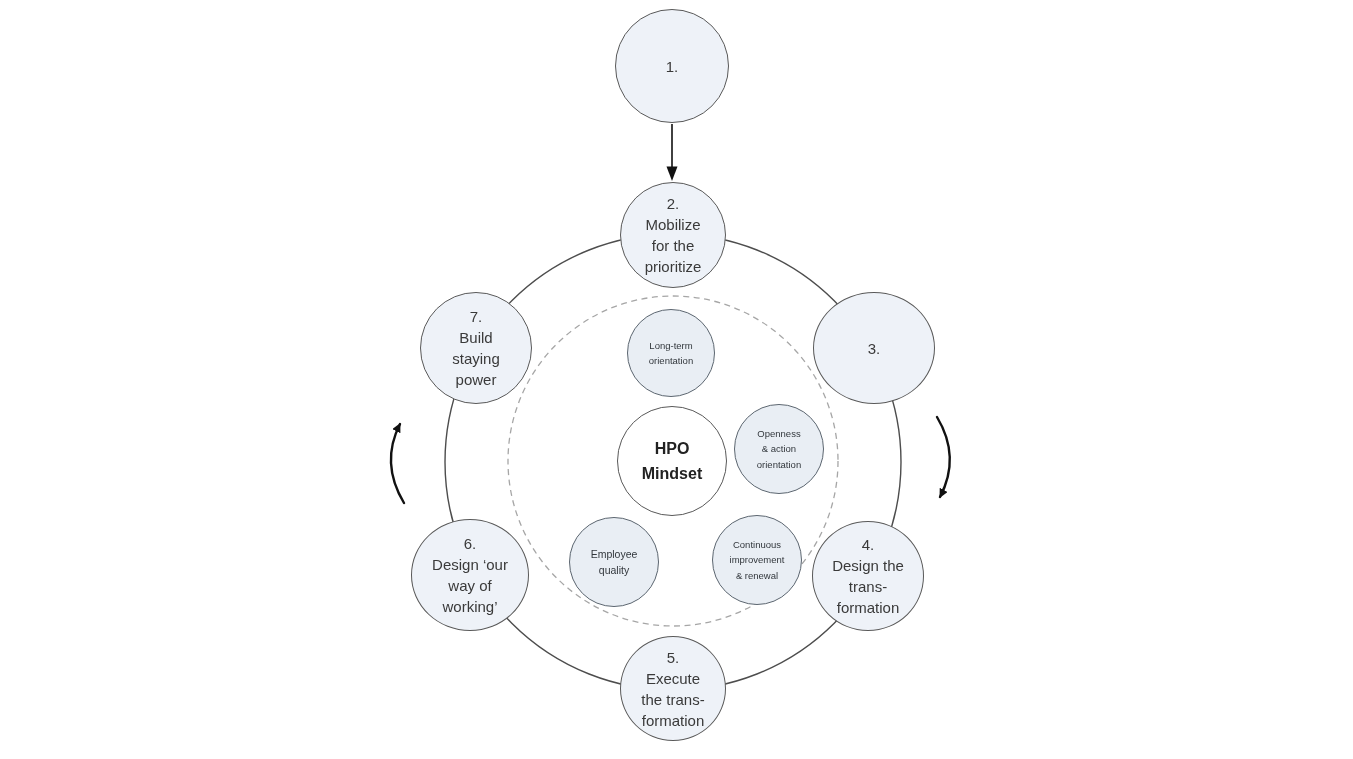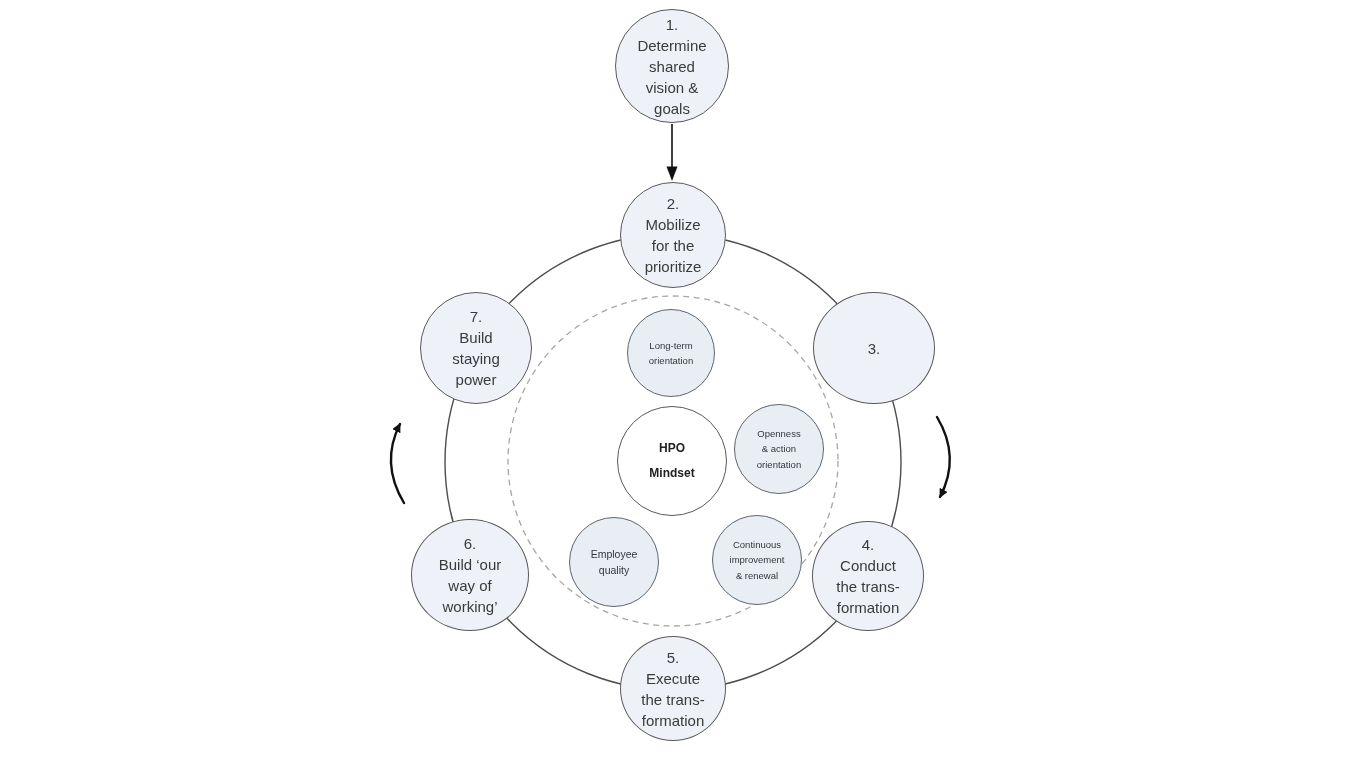--- a/index.html
+++ b/index.html
@@ -37,21 +37,21 @@
     line-height: 15.5px;
     align-items: center;
   }
   .factor .lbl { margin: 0 auto; }
 
   .hpo {
     background: #ffffff;
     border-color: #595959;
     color: #222222;
     font-weight: bold;
-    font-size: 12px;
+    font-size: 16px;
     line-height: 25px;
   }
   .hpo .lbl { margin: 0 auto; width: 70px; }
 
   
   .p-s1 { left: 615px; top: 9px;   width: 114px; height: 114px; }
   .p-s1 .lbl { width: 74px; }
   .p-s2 { left: 620px; top: 182px; width: 106px; height: 106px; }
   .p-s2 .lbl { width: 68px; }
   .p-s3 { left: 813px; top: 292px; width: 122px; height: 112px; }
@@ -97,55 +97,54 @@
     <line x1="672" y1="124" x2="672" y2="168" stroke="#111111" stroke-width="1.6"></line>
     <polygon points="672,181 666.5,166.5 677.5,166.5" fill="#111111"></polygon>
 
     <path d="M 404 503 Q 380 463 400 424" fill="none" stroke="#111111" stroke-width="2.4" stroke-linecap="round" marker-end="url(#ah)"></path>
     <path d="M 937 417 Q 961 457 940 497" fill="none" stroke="#111111" stroke-width="2.4" stroke-linecap="round" marker-end="url(#ah)"></path>
   </svg>
 
   <div class="node step p-s1">
     <div>
       <div class="num">1.</div>
-      <div class="lbl">Determine shared vision &amp; goals</div>
     </div>
   </div>
 
   <div class="node step p-s2">
     <div>
       <div class="num">2.</div>
       <div class="lbl">Mobilize for the prioritize</div>
     </div>
   </div>
 
   <div class="node step p-s3">
     <div>
       <div class="num">3.</div>
     </div>
   </div>
 
   <div class="node step p-s4">
     <div>
       <div class="num">4.</div>
-      <div class="lbl">Conduct the trans-formation</div>
+      <div class="lbl">Design the trans-formation</div>
     </div>
   </div>
 
   <div class="node step p-s5">
     <div>
       <div class="num">5.</div>
       <div class="lbl">Execute the trans-formation</div>
     </div>
   </div>
 
   <div class="node step p-s6">
     <div>
       <div class="num">6.</div>
-      <div class="lbl">Build ‘our way of working’</div>
+      <div class="lbl">Design ‘our way of working’</div>
     </div>
   </div>
 
   <div class="node step p-s7">
     <div>
       <div class="num">7.</div>
       <div class="lbl">Build staying power</div>
     </div>
   </div>
 

